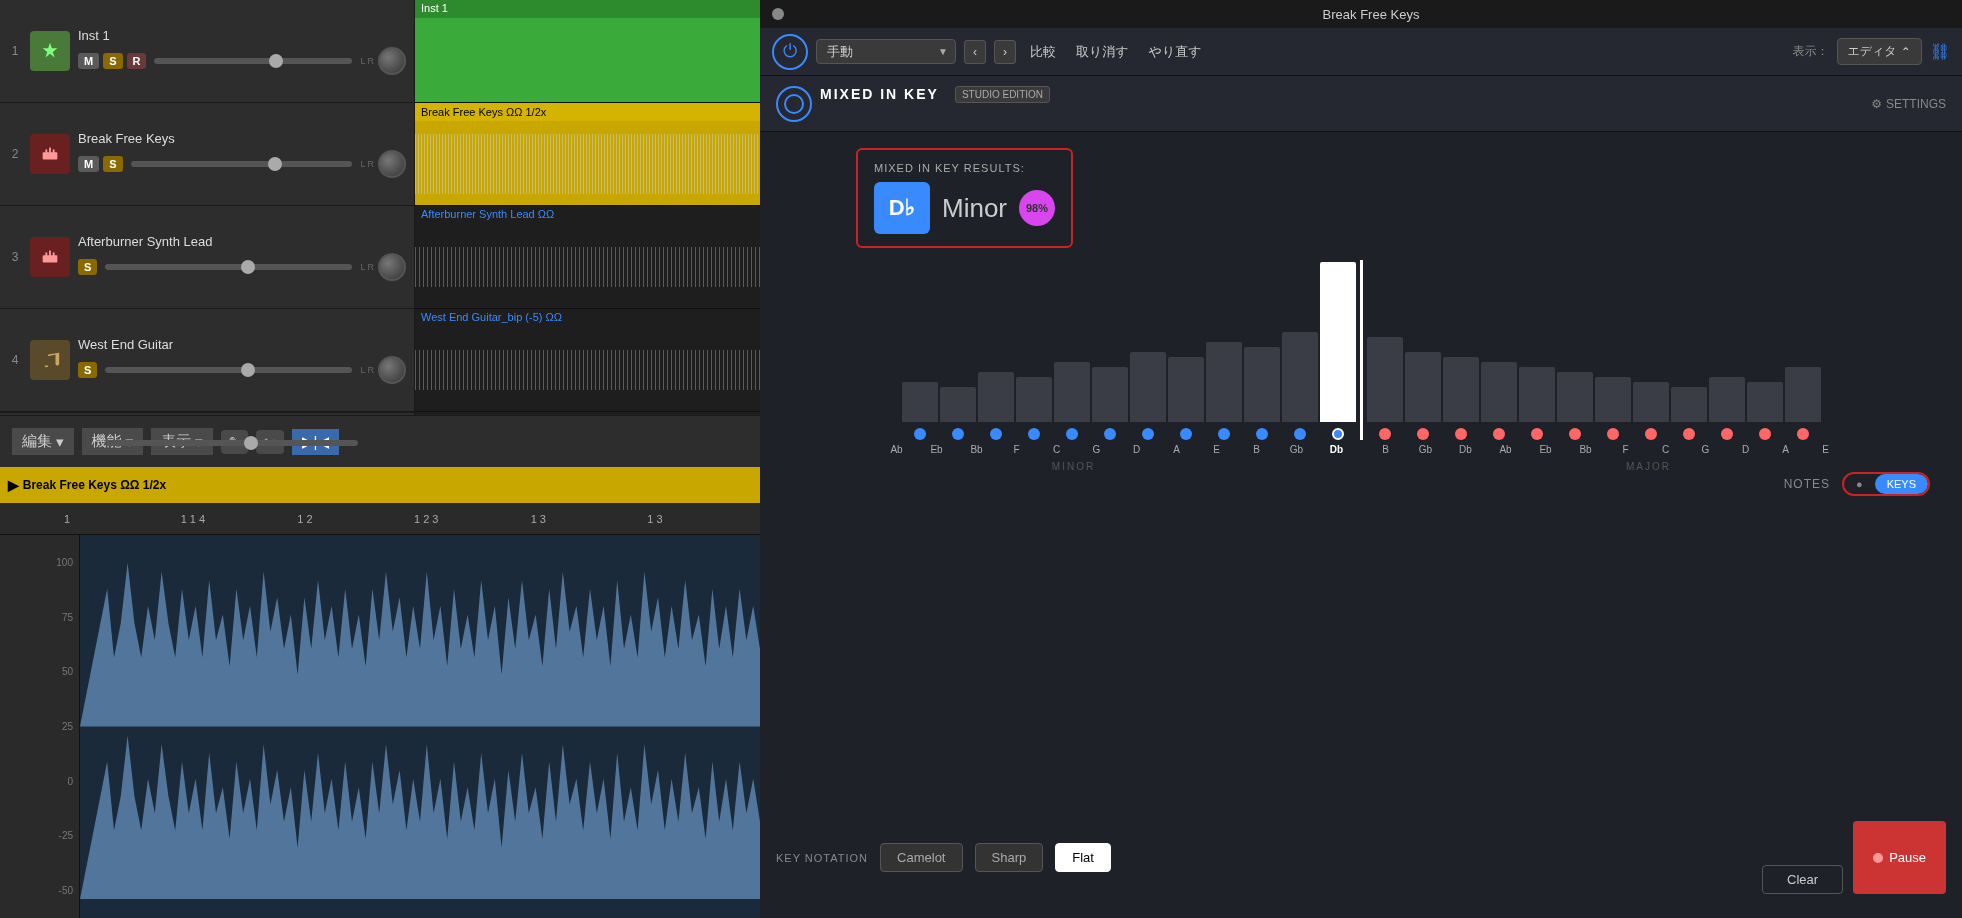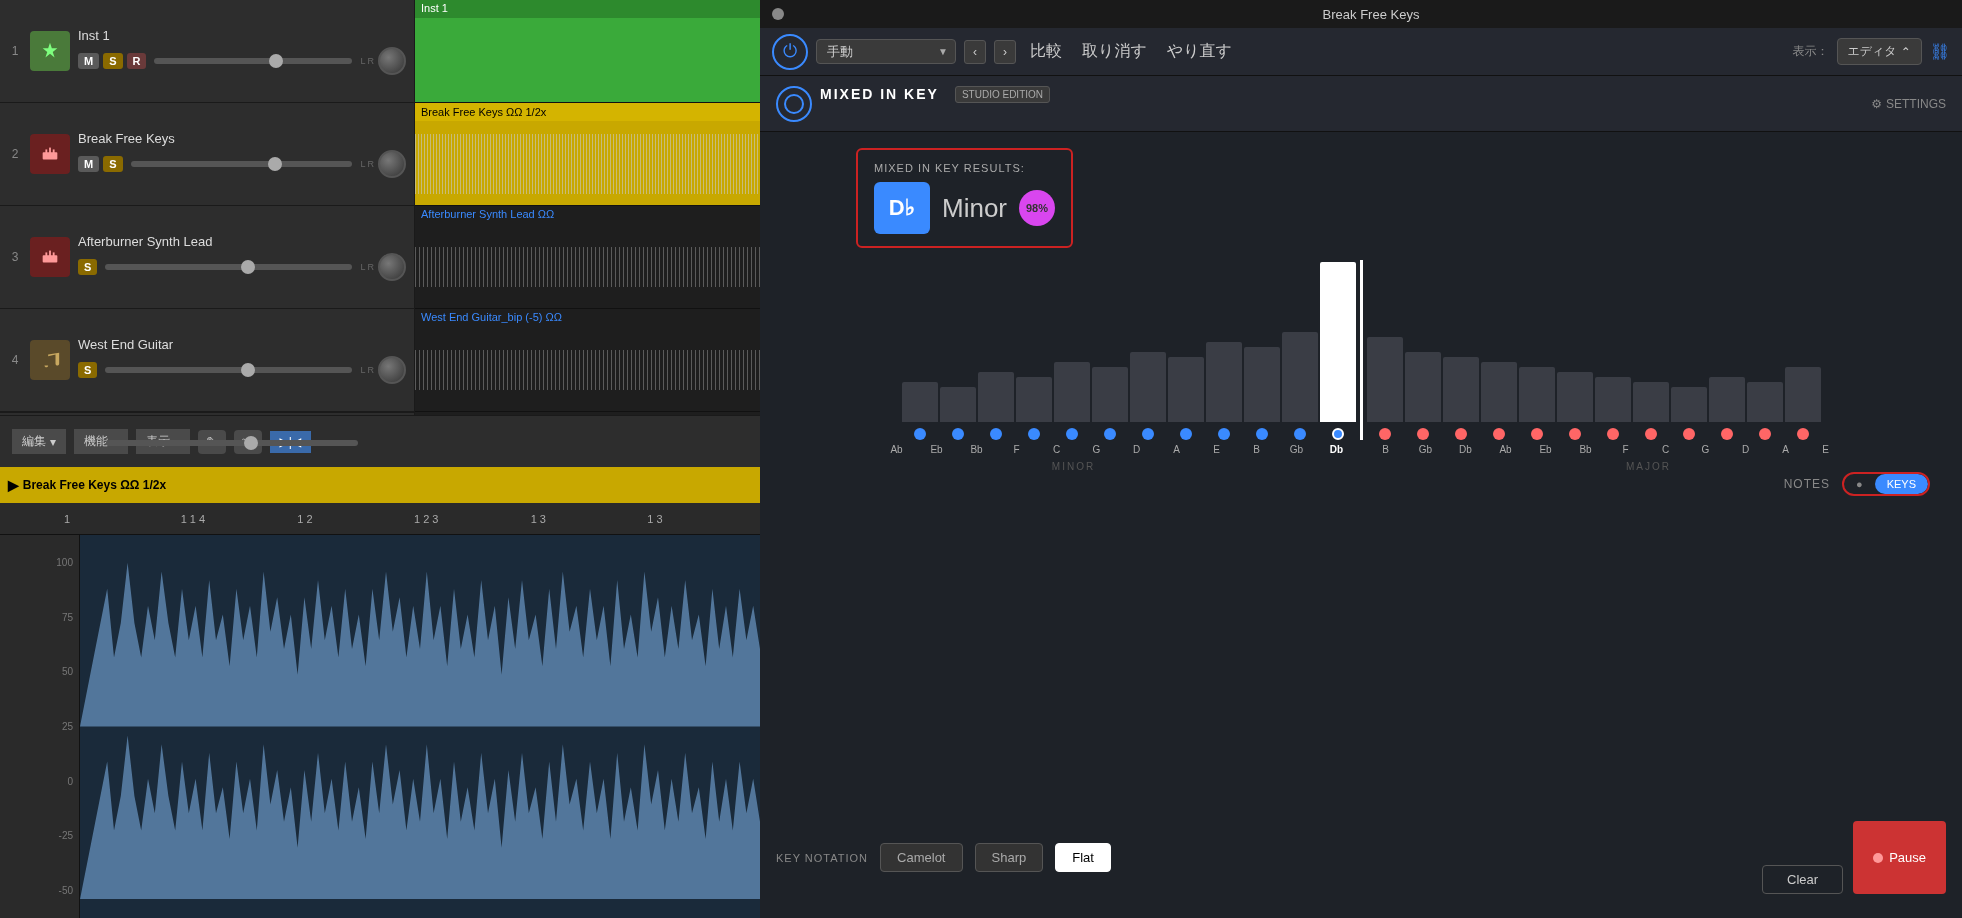--- a/index.html
+++ b/index.html
@@ -243,21 +243,21 @@
       padding: 0 12px;
       gap: 8px;
     }
 
     .toolbar-btn {
       background: #4a4a4a;
       border: none;
       border-radius: 0;
       color: #ccc;
       padding: 4px 10px;
-      font-size: 12px;
+      font-size: 15px;
       cursor: pointer;
       display: flex;
       align-items: center;
       gap: 4px;
     }
 
     .toolbar-btn.active {
       background: #3a6aaa;
       color: #fff;
     }
@@ -403,21 +403,21 @@
       color: #ccc;
       padding: 4px 8px;
       cursor: pointer;
       font-size: 12px;
     }
 
     .mik-text-btn {
       background: transparent;
       border: none;
       color: #ccc;
-      font-size: 16px;
+      font-size: 13px;
       cursor: pointer;
       padding: 4px 6px;
     }
 
     .mik-display-label {
       margin-left: auto;
       color: #888;
       font-size: 12px;
     }
 

